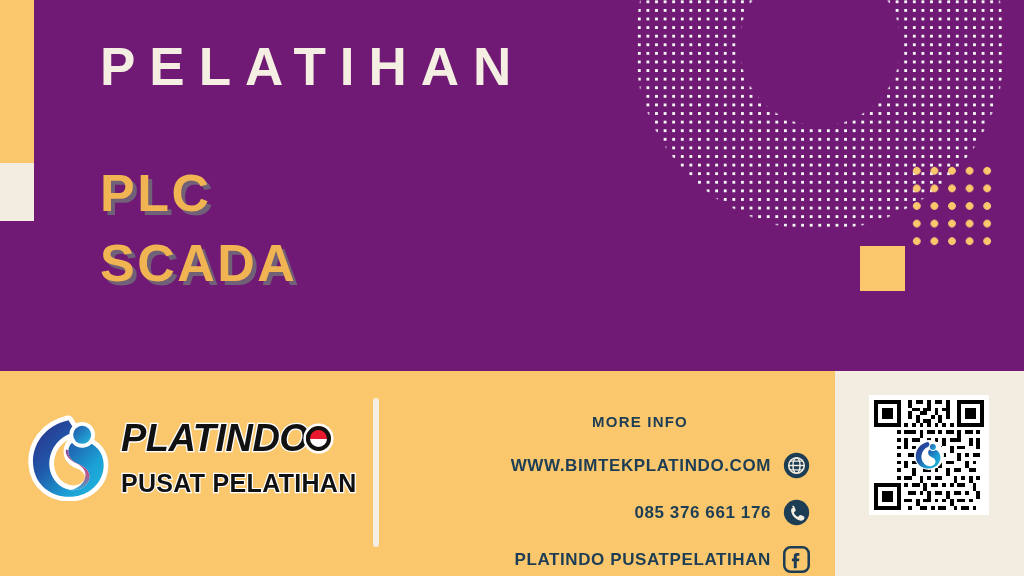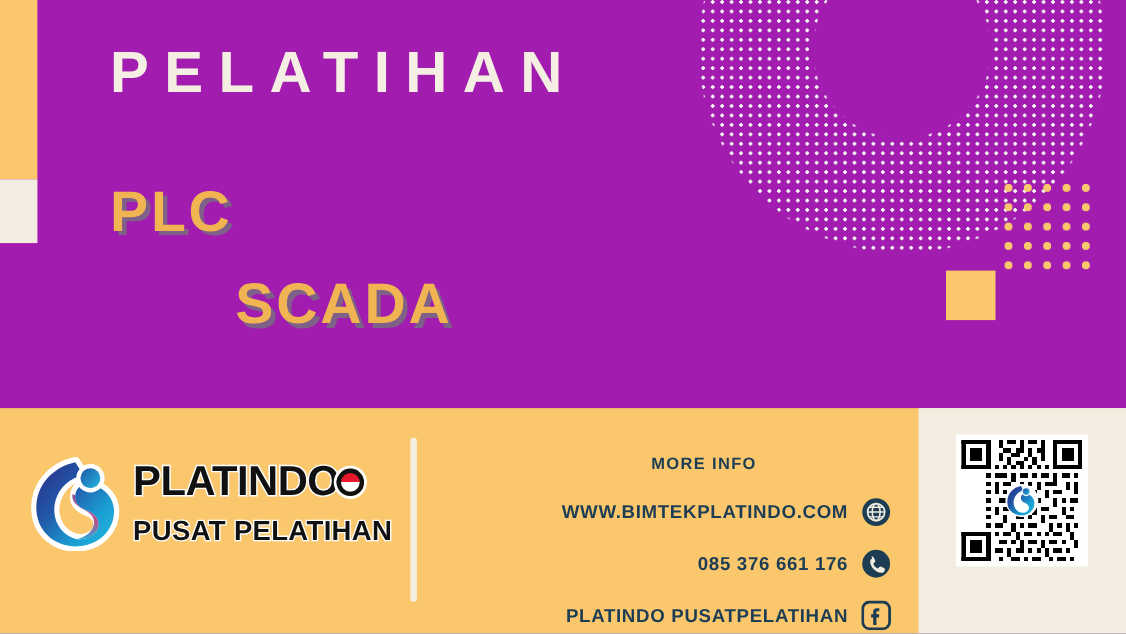--- a/index.html
+++ b/index.html
@@ -16,21 +16,21 @@
     width:1024px; height:576px;
     background:#1c3d54;
     overflow:hidden;
   }
 
   
   #hero {
     position:absolute;
     left:0; top:0;
     width:1024px; height:371px;
-    background:#a21caf;
+    background:#701a75;
     overflow:hidden;
   }
 
   
   .accent-bar-orange {
     position:absolute;
     left:0; top:0;
     width:34px; height:163px;
     background:#fac76d;
   }
@@ -90,21 +90,21 @@
   .title-sub {
     font-size:52px;
     font-weight:bold;
     letter-spacing:2.5px;
     color:#f0b453;
     line-height:1.32;
     white-space:nowrap;
     text-shadow:4px 4px 0 rgba(112,124,122,0.72);
   }
   #title-plc { margin-top:60px; }
-  #title-scada { margin-top:16px;text-align:center; }
+  #title-scada { margin-top:2px; }
 
   
   #footer {
     position:absolute;
     left:0; top:371px;
     width:1024px; height:205px;
     background:#fac76d;
   }
 
   
@@ -147,20 +147,21 @@
     left:28px; top:44px;
     display:flex;
     align-items:center;
     gap:7px;
   }
   #logo-mark { width:86px; height:86px; flex:none; }
   #logo-words { display:flex; flex-direction:column; }
   #logo-wordmark {
     font-size:38px;
     font-weight:bold;
+    font-style:italic;
     letter-spacing:-0.5px;
     color:#111111;
     line-height:1;
     display:flex;
     align-items:center;
     -webkit-text-stroke:2.6px #ffffff;
     paint-order:stroke fill;
   }
   #logo-flag {
     display:inline-block;

